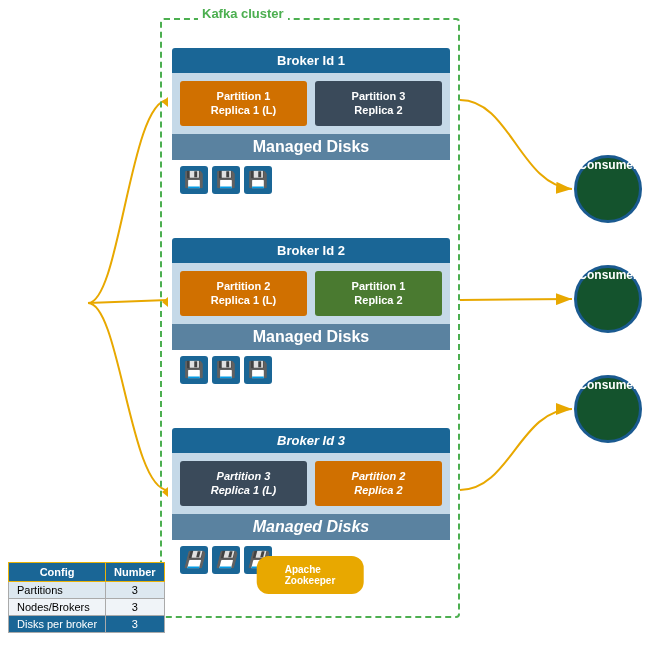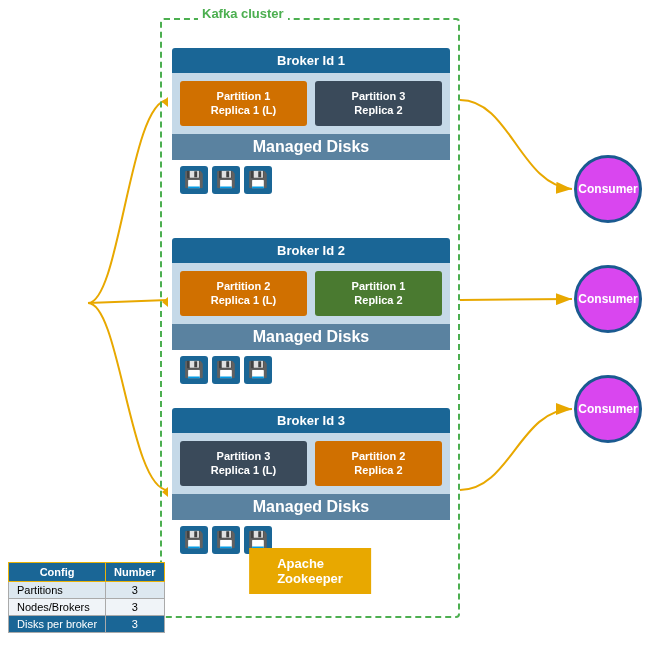--- a/index.html
+++ b/index.html
@@ -108,21 +108,21 @@
       color: #fff;
       font-size: 11px;
       margin-left: 4px;
     }
 
     
     .broker-1 { top: 28px; }
     
     .broker-2 { top: 218px; }
     
-    .broker-3 { top: 388px; }
+    .broker-3 { top: 408px; font-style: italic; }
 
     
     .producer {
       position: absolute;
       left: 18px;
       top: 268px;
       width: 70px;
       height: 70px;
       border-radius: 50%;
       background: #2a7ab8;
@@ -135,45 +135,44 @@
       border: 3px solid #1a5a90;
     }
 
     
     .consumer {
       position: absolute;
       right: 8px;
       width: 68px;
       height: 68px;
       border-radius: 50%;
-      background: #d946ef;
-      color: #fff;
-      display: flex;
-      align-items: center;
+      background: #14532d;
+      color: #fff;
+      display: flex;
       justify-content: center;
       font-size: 12px;
       font-weight: 600;
       border: 3px solid #1a5a90;
     }
     .consumer-1 { top: 155px; }
     .consumer-2 { top: 265px; }
     .consumer-3 { top: 375px; }
 
     
     .zookeeper {
       position: absolute;
       left: 50%;
       transform: translateX(-50%);
       bottom: 12px;
       background: #e8a800;
       color: #fff;
-      font-size: 13px;
+      font-size: 10px;
       font-weight: 700;
       padding: 8px 28px;
-      border-radius: 0;
+      border-radius: 12px;
     }
 
     
     .config-table {
       position: absolute;
       left: 8px;
       bottom: 28px;
       border-collapse: collapse;
       font-size: 11px;
     }

